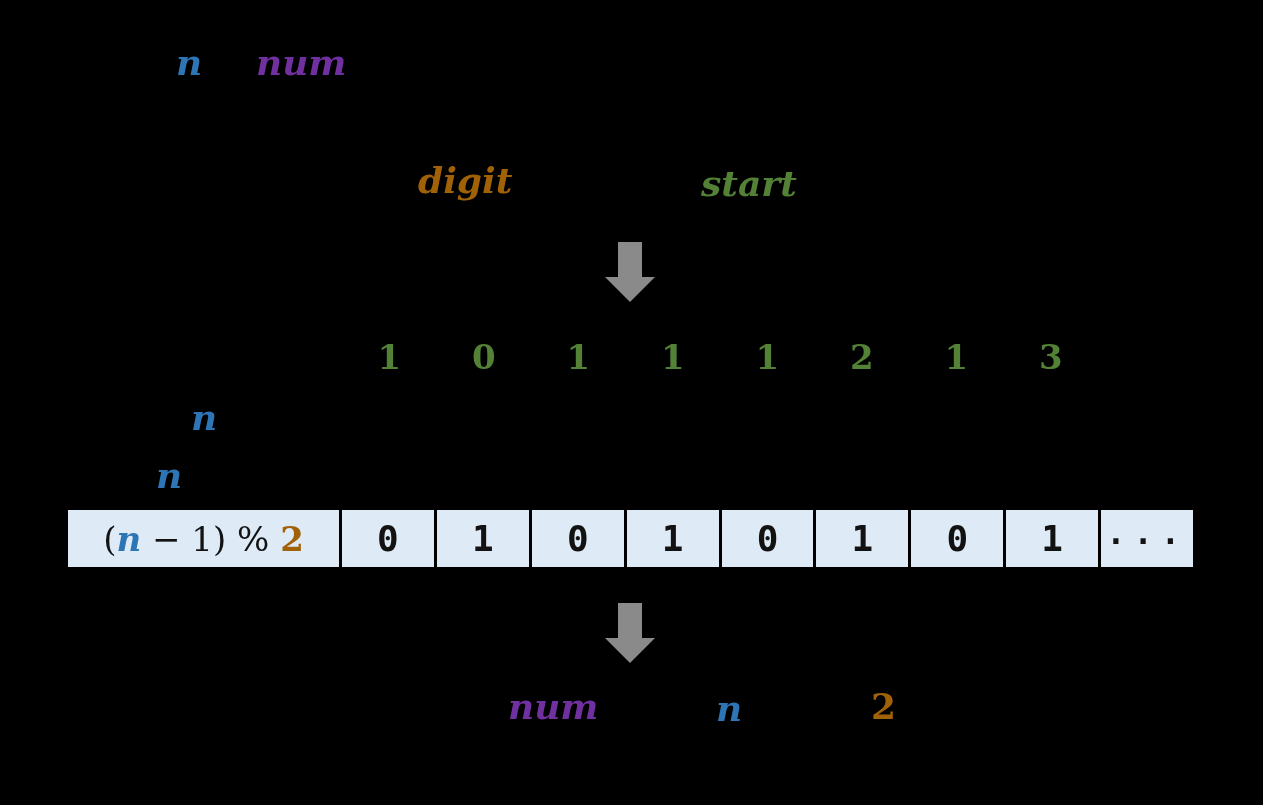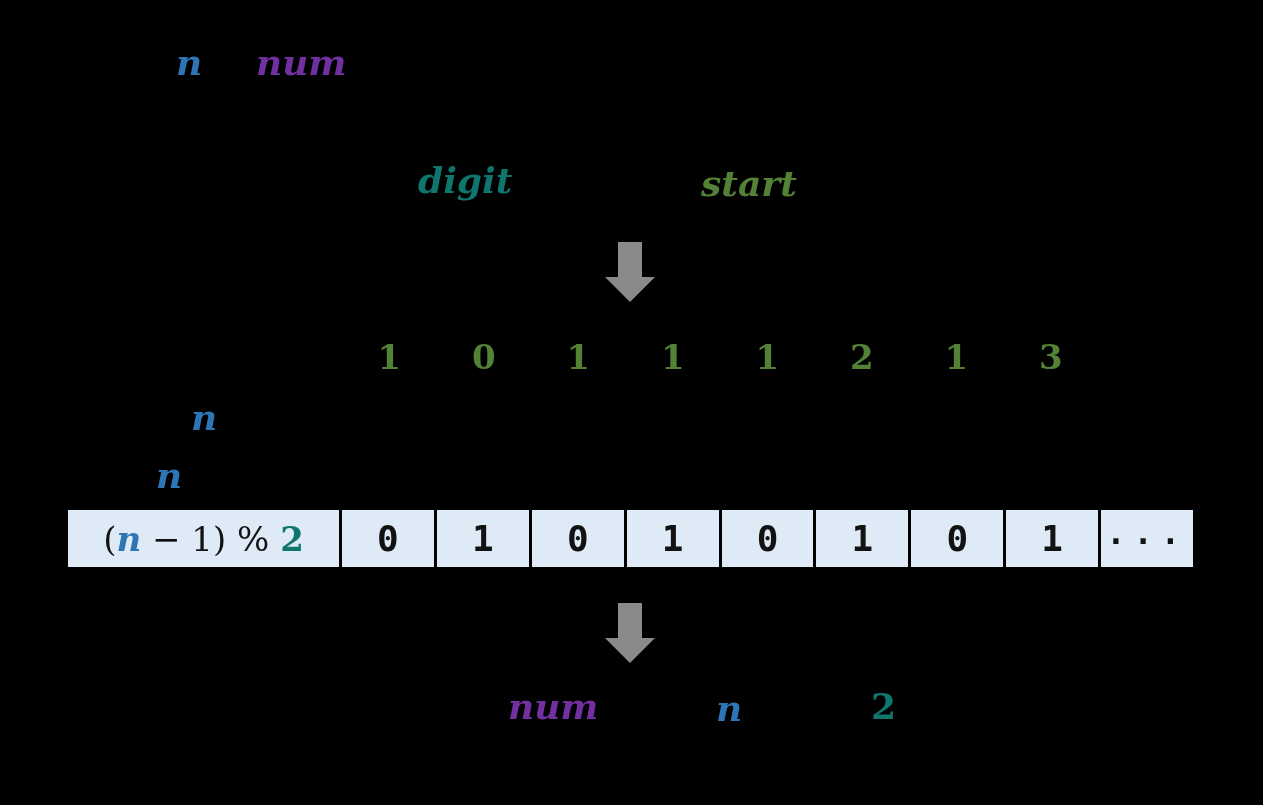--- a/index.html
+++ b/index.html
@@ -15,21 +15,21 @@
     position: absolute;
     line-height: 1;
     font-size: 36px;
     font-weight: 700;
     font-style: italic;
     white-space: pre;
   }
   .upright { font-style: normal; }
   .c-blue   { color: #2E75B6; }
   .c-purple { color: #7030A0; }
-  .c-gold   { color: #0f766e; }
+  .c-gold   { color: #a16207; }
   .c-green  { color: #538135; margin-left: 44px; }
 
   
   .seq-row {
     position: absolute;
     left: 342px;
     top: 340px;
     width: 756px;
     display: flex;
   }

